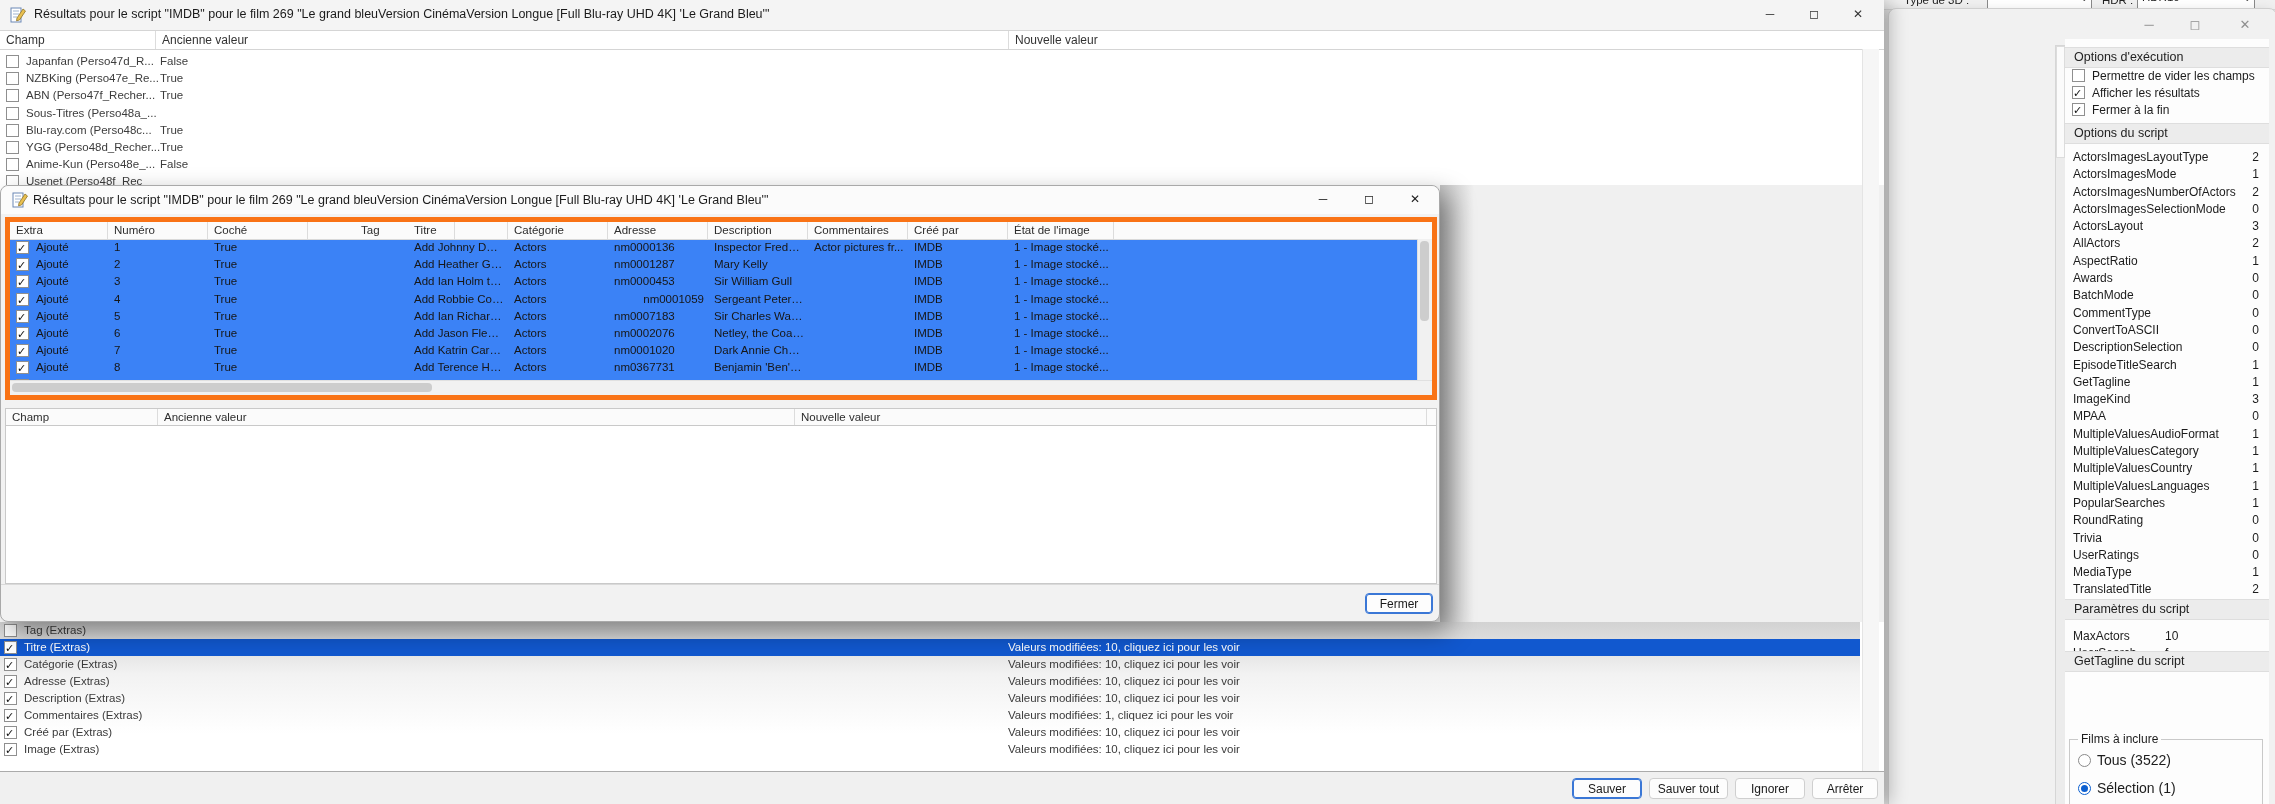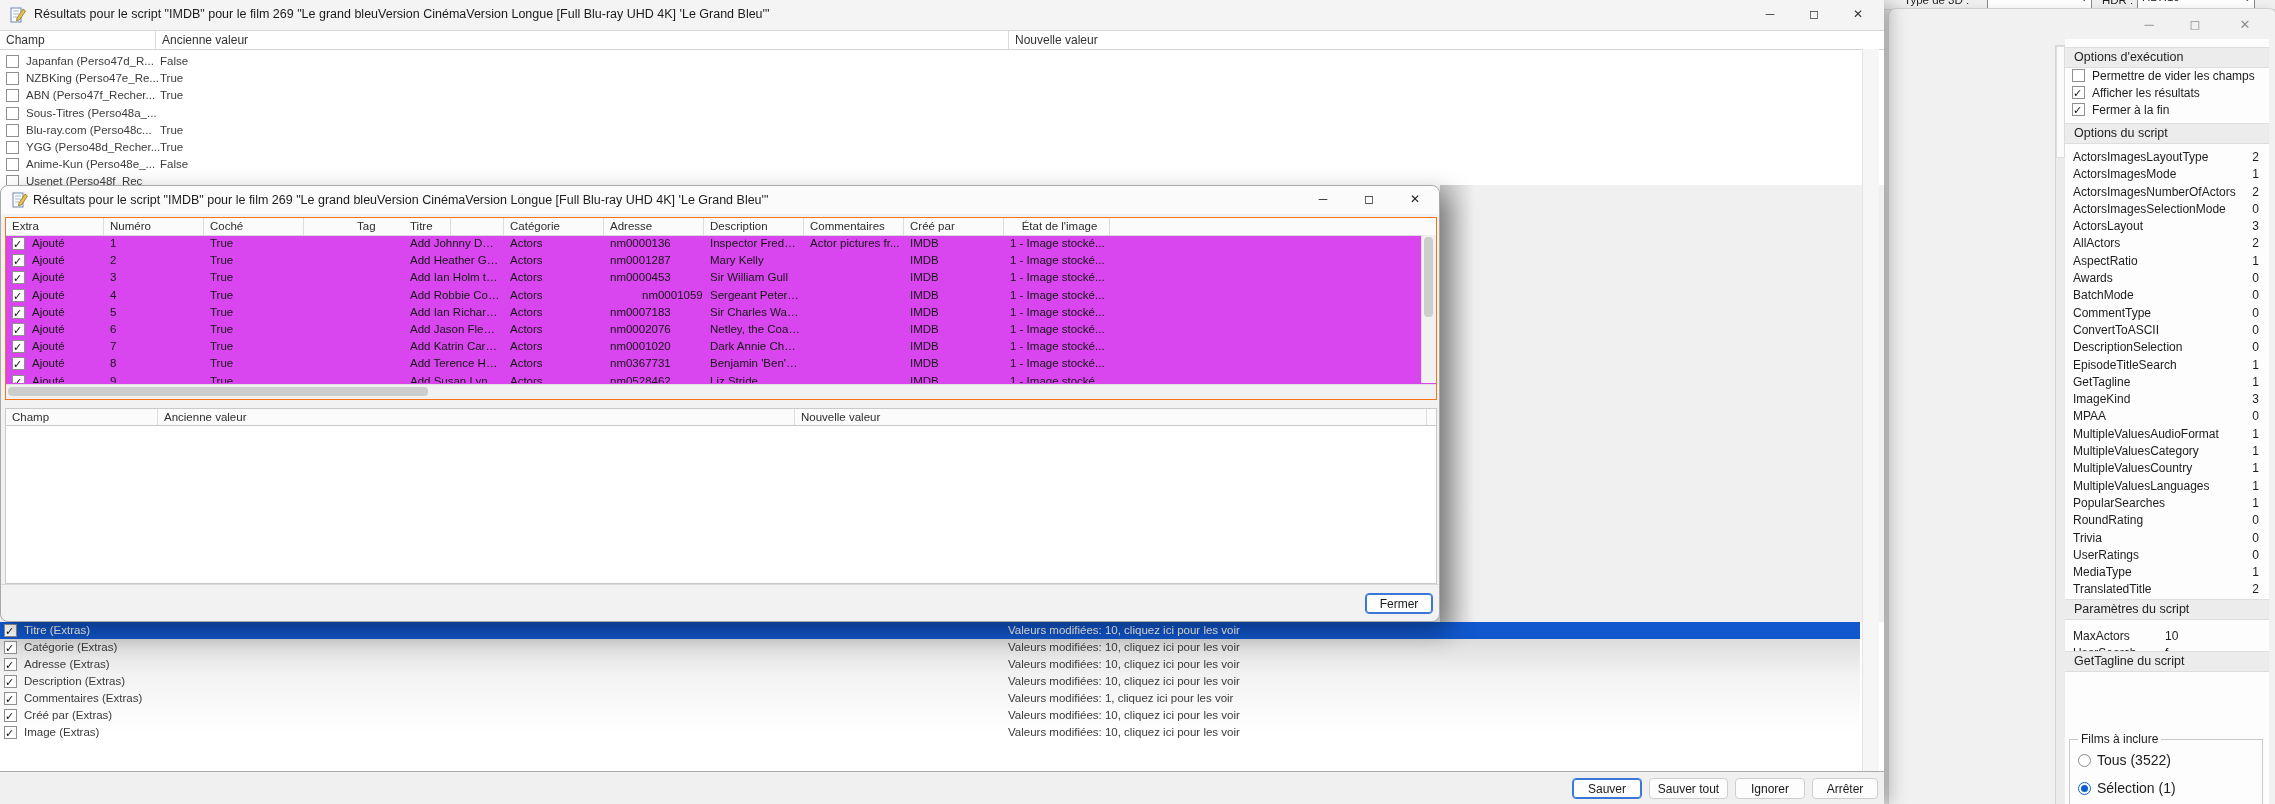--- a/index.html
+++ b/index.html
@@ -79,21 +79,21 @@
   .mscroll{position:absolute;left:1862px;top:49px;width:16px;height:722px;background:#f6f6f6;border-left:1px solid #e4e4e4;}
   .mshadowR{position:absolute;left:1440px;top:185px;width:444px;height:437px;
             background:linear-gradient(to right,#c4c4c4,#f0f0f0 34px);}
 
   
   .dlg{left:0;top:185px;width:1440px;height:437px;background:#f2f2f2;border:1px solid #a9a9a9;
        border-radius:8px;box-shadow:10px 10px 26px rgba(0,0,0,.38);box-sizing:border-box;}
   .dtitle{position:absolute;left:0;top:0;width:100%;height:28px;background:#fbfbfb;border-radius:8px 8px 0 0;}
   .dtitle .ttl{position:absolute;left:32px;top:7px;font-size:12.5px;white-space:nowrap;}
   .dcap{position:absolute;top:0;width:44px;height:27px;text-align:center;line-height:27px;color:#1a1a1a;font-size:12px;}
-  .grid{position:absolute;left:4px;top:31px;width:1432px;height:183px;background:#d946ef;border:1px solid #f97316;box-sizing:border-box;}
+  .grid{position:absolute;left:4px;top:31px;width:1432px;height:183px;background:#3b82f6;border:5px solid #f97316;box-sizing:border-box;}
   .ghead{position:absolute;left:0;top:0;width:100%;height:17px;background:#fbfbfb;border-bottom:1px solid #d9d9d9;}
   .ghead .hcell{position:absolute;top:0;height:17px;line-height:17px;font-size:11.5px;color:#2d2d2d;
                 border-right:1px solid #dcdcdc;padding-left:6px;box-sizing:border-box;}
   .grows{position:absolute;left:0;top:17px;width:1416px;height:148px;overflow:hidden;}
   .drow{position:relative;height:17.2px;line-height:17.2px;font-size:11.5px;color:#161616;}
   .drow .cell{position:absolute;white-space:nowrap;overflow:hidden;}
   .drow .cb{position:absolute;left:6px;top:2px;}
   .gvscroll{position:absolute;right:0;top:17px;width:14px;height:148px;background:#f1f1f1;border-left:1px solid #e0e0e0;}
   .gvthumb{position:absolute;left:2px;top:2px;width:9px;height:80px;background:#cdcdcd;border-radius:4px;}
   .ghscroll{position:absolute;left:0;bottom:0;width:100%;height:14px;background:#f1f1f1;border-top:1px solid #e0e0e0;}
@@ -334,20 +334,24 @@
         <div class="mrow">
           <span class="cb"></span>
           <span class="ml nowrap">Usenet (Perso48f_Rec</span>
         </div>
       </div>
 
     <div class="mshadowR"></div>
 
     <div class="bzone">
       <div id="main-bottom-rows">
+          <div class="brow">
+            <span class="cb"></span>
+            <span class="ml nowrap">Tag (Extras)</span>
+          </div>
           <div class="brow sel">
             <span class="cb ck"></span>
             <span class="ml nowrap">Titre (Extras)</span>
             <span class="mv">Valeurs modifiées: 10, cliquez ici pour les voir</span>
           </div>
           <div class="brow">
             <span class="cb ck"></span>
             <span class="ml nowrap">Catégorie (Extras)</span>
             <span class="mv">Valeurs modifiées: 10, cliquez ici pour les voir</span>
           </div>
@@ -410,21 +414,21 @@
           <span class="hcell" style="left: 0px; width: 98px;">Extra</span>
           <span class="hcell" style="left: 98px; width: 100px;">Numéro</span>
           <span class="hcell" style="left: 198px; width: 100px;">Coché</span>
           <span class="hcell" style="left: 298px; width: 100px; margin-left: 47px;">Tag</span>
           <span class="hcell" style="left: 398px; width: 100px;">Titre</span>
           <span class="hcell" style="left: 498px; width: 100px;">Catégorie</span>
           <span class="hcell" style="left: 598px; width: 100px;">Adresse</span>
           <span class="hcell" style="left: 698px; width: 100px;">Description</span>
           <span class="hcell" style="left: 798px; width: 100px;">Commentaires</span>
           <span class="hcell" style="left: 898px; width: 100px;">Créé par</span>
-          <span class="hcell" style="left: 998px; width: 106px; text-align: center;">État de l'image</span>
+          <span class="hcell" style="left: 998px; width: 106px;">État de l'image</span>
           <span class="hcell" style="left: 1104px; width: 312px; border-right: none;"></span>
         </div>
       <div class="grows" id="dlg-rows">
           <div class="drow">
             <span class="cb ck"></span>
             <span class="cell nowrap" style="left: 26px; width: 68px;">Ajouté</span>
             <span class="cell nowrap" style="left: 104px; width: 90px;">1</span>
             <span class="cell nowrap" style="left: 204px; width: 90px;">True</span>
             <span class="cell nowrap" style="left: 304px; width: 90px;"></span>
             <span class="cell nowrap" style="left: 404px; width: 90px;">Add Johnny Dep...</span>
@@ -464,21 +468,21 @@
             <span class="cell nowrap" style="left: 1004px; width: 96px;">1 - Image stocké...</span>
           </div>
           <div class="drow">
             <span class="cb ck"></span>
             <span class="cell nowrap" style="left: 26px; width: 68px;">Ajouté</span>
             <span class="cell nowrap" style="left: 104px; width: 90px;">4</span>
             <span class="cell nowrap" style="left: 204px; width: 90px;">True</span>
             <span class="cell nowrap" style="left: 304px; width: 90px;"></span>
             <span class="cell nowrap" style="left: 404px; width: 90px;">Add Robbie Coltr...</span>
             <span class="cell nowrap" style="left: 504px; width: 90px;">Actors</span>
-            <span class="cell nowrap" style="left: 636px; width: 90px;">nm0001059</span>
+            <span class="cell nowrap" style="left: 604px; width: 90px; text-align: right;">nm0001059</span>
             <span class="cell nowrap" style="left: 704px; width: 90px;">Sergeant Peter G...</span>
             <span class="cell nowrap" style="left: 804px; width: 90px;"></span>
             <span class="cell nowrap" style="left: 904px; width: 90px;">IMDB</span>
             <span class="cell nowrap" style="left: 1004px; width: 96px;">1 - Image stocké...</span>
           </div>
           <div class="drow">
             <span class="cb ck"></span>
             <span class="cell nowrap" style="left: 26px; width: 68px;">Ajouté</span>
             <span class="cell nowrap" style="left: 104px; width: 90px;">5</span>
             <span class="cell nowrap" style="left: 204px; width: 90px;">True</span>

